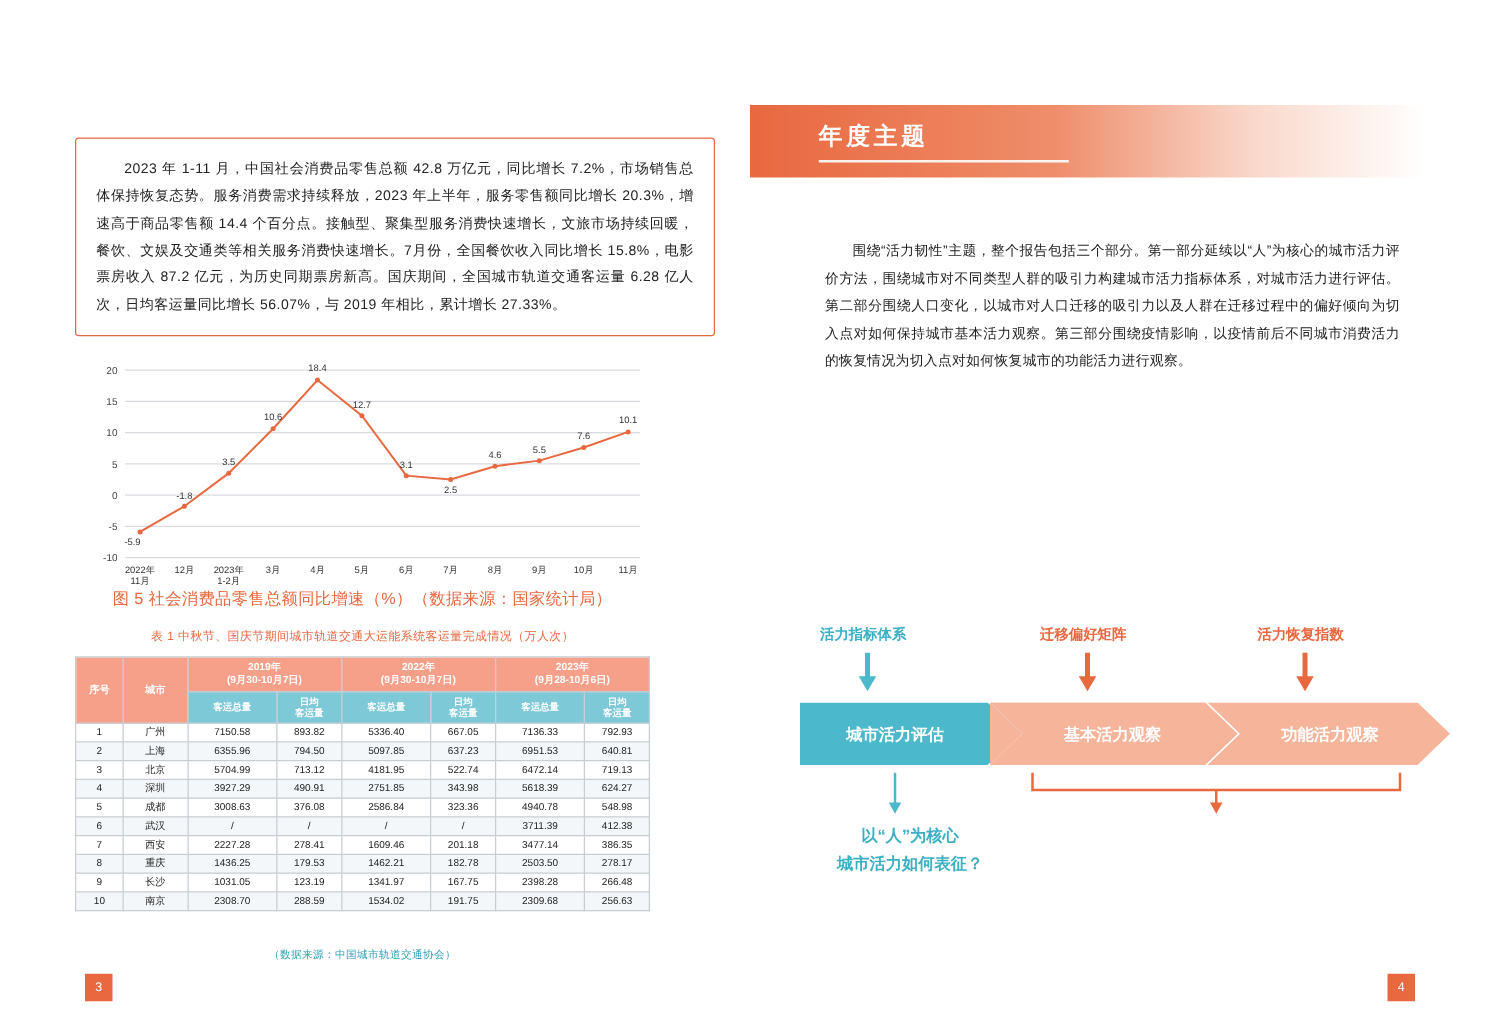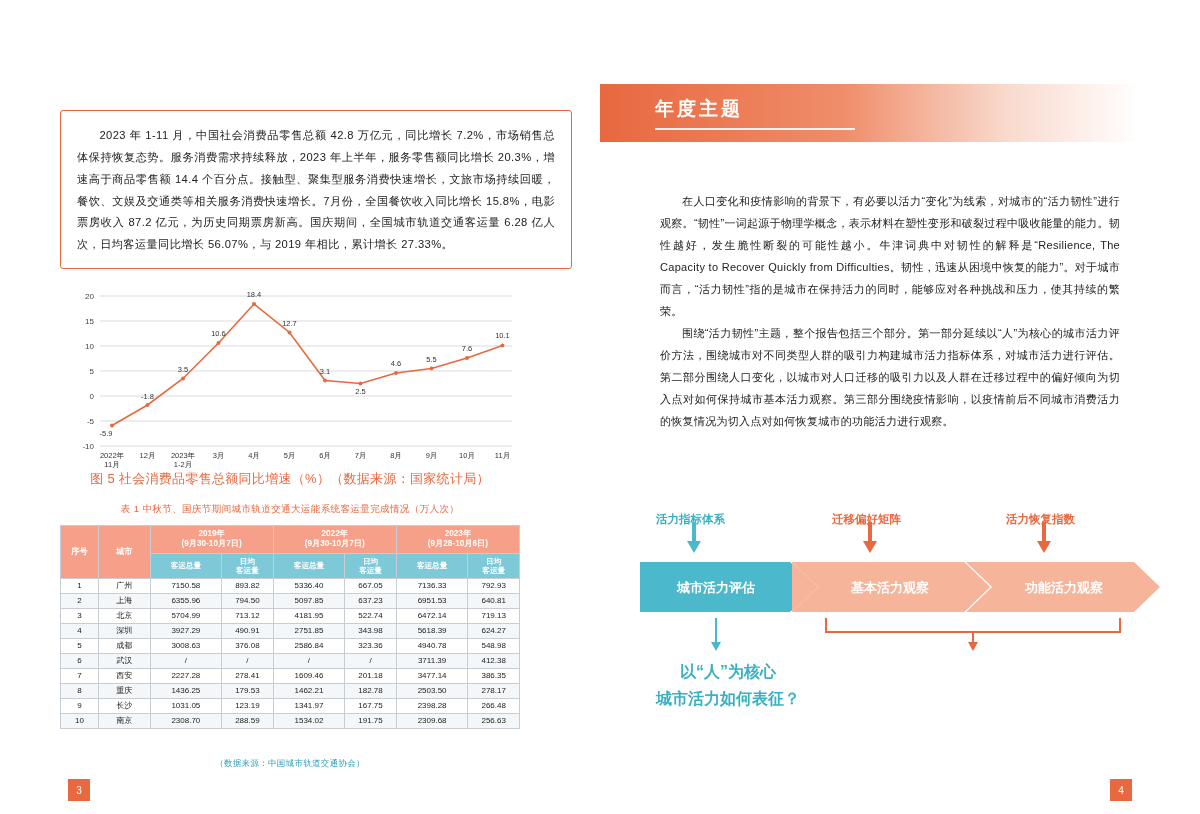--- a/index.html
+++ b/index.html
@@ -72,26 +72,26 @@
 
   .body-text{
     position:absolute;left:660px;top:190px;width:460px;
     font-size:11px;line-height:2.0;text-align:justify;color:#222;letter-spacing:.3px;
   }
   .body-text p{margin:0;text-indent:2em;}
 
   
   .flow{position:absolute;left:640px;top:500px;width:520px;height:230px;}
   .flow-label{
-    position:absolute;font-size:11.5px;font-weight:bold;white-space:nowrap;margin-top:12px;
+    position:absolute;font-size:11.5px;font-weight:bold;white-space:nowrap;
   }
   .flow-label.teal{color:#3ab0c4;}
   .flow-label.red{color:#e8683f;}
   .qtext{
-    position:absolute;text-align:center;font-size:16px;color:#3ab0c4;line-height:1.7;font-weight:bold;
+    position:absolute;text-align:center;font-size:13px;color:#3ab0c4;line-height:1.7;font-weight:bold;
   }
   .qtext.red{color:#e8683f;}
 </style>
 </head>
 <body>
 
 <div class="page left-page">
 
   <div class="quote-box">
     <p>2023 年 1-11 月，中国社会消费品零售总额 42.8 万亿元，同比增长 7.2%，市场销售总体保持恢复态势。服务消费需求持续释放，2023 年上半年，服务零售额同比增长 20.3%，增速高于商品零售额 14.4 个百分点。接触型、聚集型服务消费快速增长，文旅市场持续回暖，餐饮、文娱及交通类等相关服务消费快速增长。7月份，全国餐饮收入同比增长 15.8%，电影票房收入 87.2 亿元，为历史同期票房新高。国庆期间，全国城市轨道交通客运量 6.28 亿人次，日均客运量同比增长 56.07%，与 2019 年相比，累计增长 27.33%。</p>
@@ -310,21 +310,20 @@
   <div class="pagenum l">3</div>
 </div>
 
 <div class="page right-page"></div>
 
 <div class="theme-band"></div>
 <div class="theme-title">年度主题</div>
 <div class="theme-underline"></div>
 
 <div class="body-text">
-  <p>在人口变化和疫情影响的背景下，有必要以活力“变化”为线索，对城市的“活力韧性”进行观察。“韧性”一词起源于物理学概念，表示材料在塑性变形和破裂过程中吸收能量的能力。韧性越好，发生脆性断裂的可能性越小。牛津词典中对韧性的解释是“Resilience, The Capacity to Recover Quickly from Difficulties。韧性，迅速从困境中恢复的能力”。对于城市而言，“活力韧性”指的是城市在保持活力的同时，能够应对各种挑战和压力，使其持续的繁荣。</p>
   <p>围绕“活力韧性”主题，整个报告包括三个部分。第一部分延续以“人”为核心的城市活力评价方法，围绕城市对不同类型人群的吸引力构建城市活力指标体系，对城市活力进行评估。第二部分围绕人口变化，以城市对人口迁移的吸引力以及人群在迁移过程中的偏好倾向为切入点对如何保持城市基本活力观察。第三部分围绕疫情影响，以疫情前后不同城市消费活力的恢复情况为切入点对如何恢复城市的功能活力进行观察。</p>
 </div>
 
 <div class="flow">
 
   <div class="flow-label teal" style="left:16px;top:0;">活力指标体系</div>
   <div class="flow-label red" style="left:192px;top:0;">迁移偏好矩阵</div>
   <div class="flow-label red" style="left:366px;top:0;">活力恢复指数</div>
 
   <svg style="position:absolute;left:0;top:22px;" width="520" height="34">

